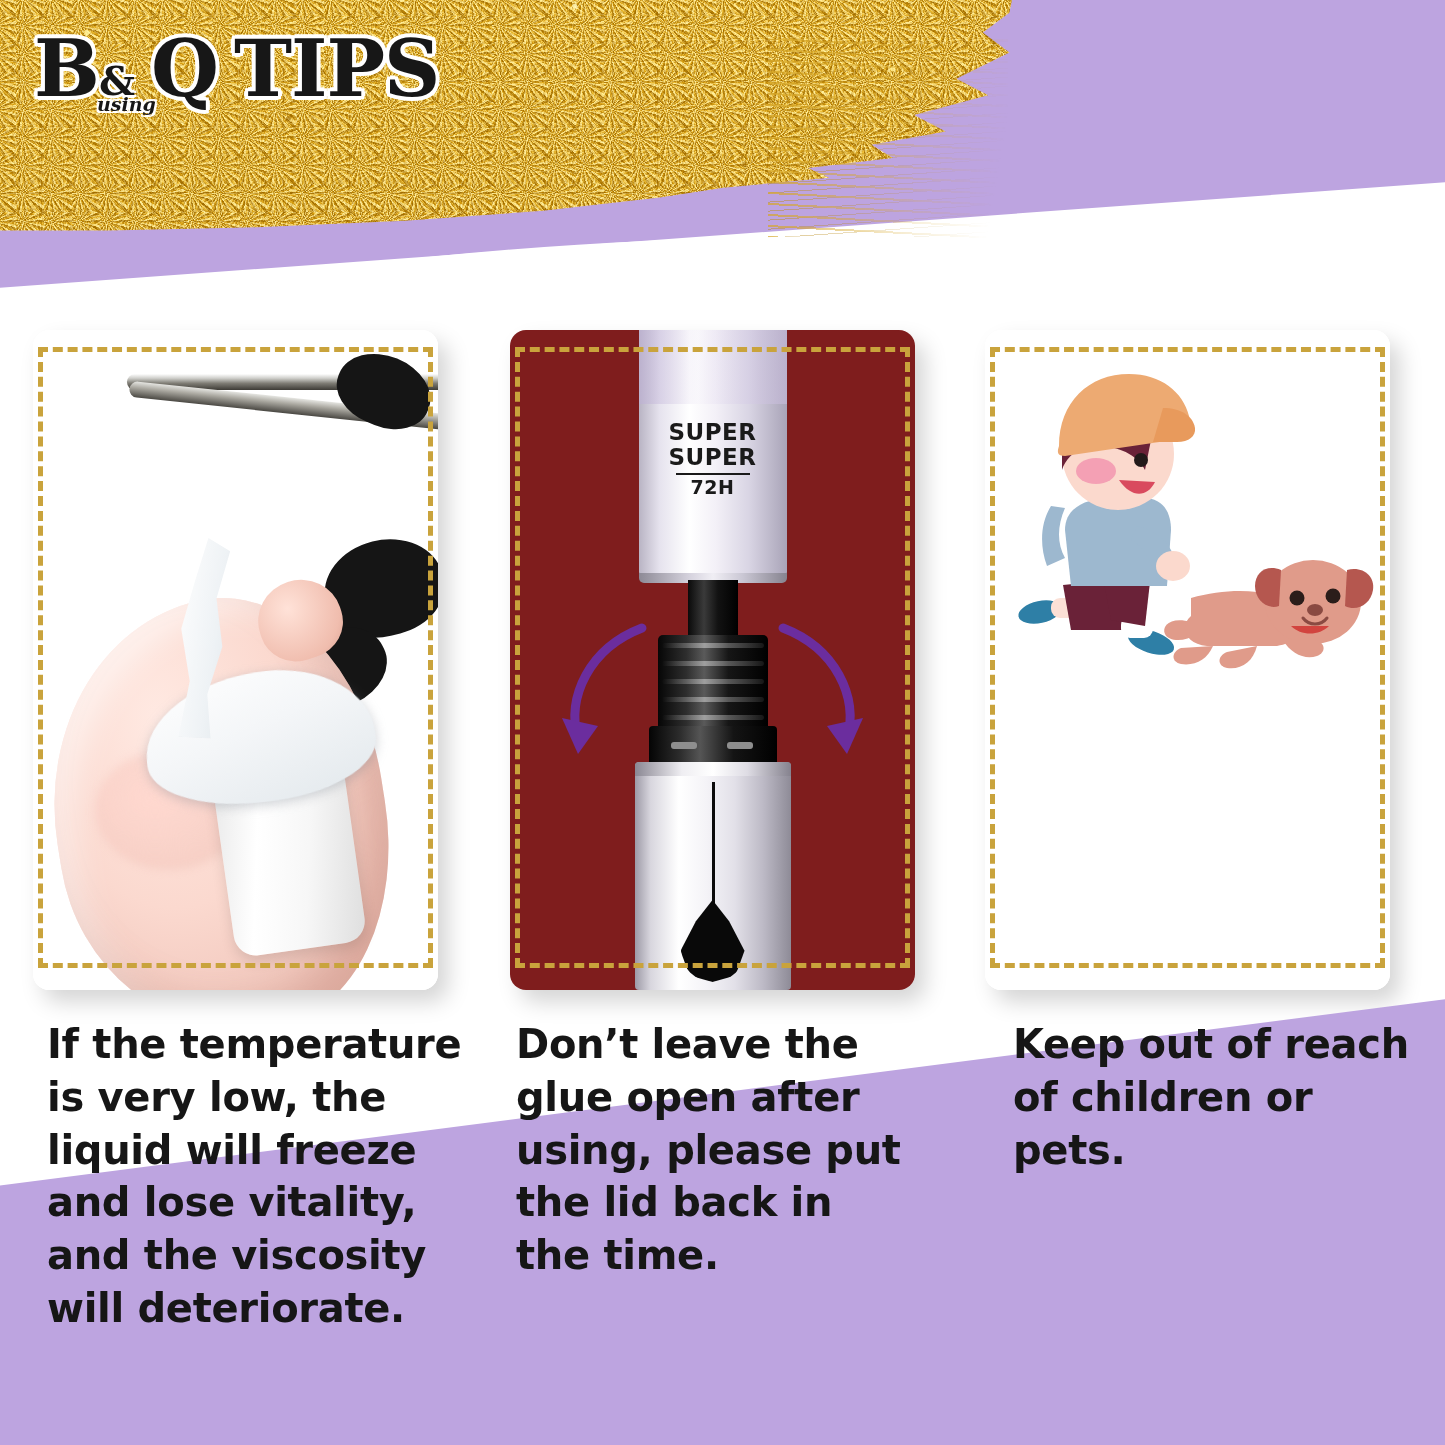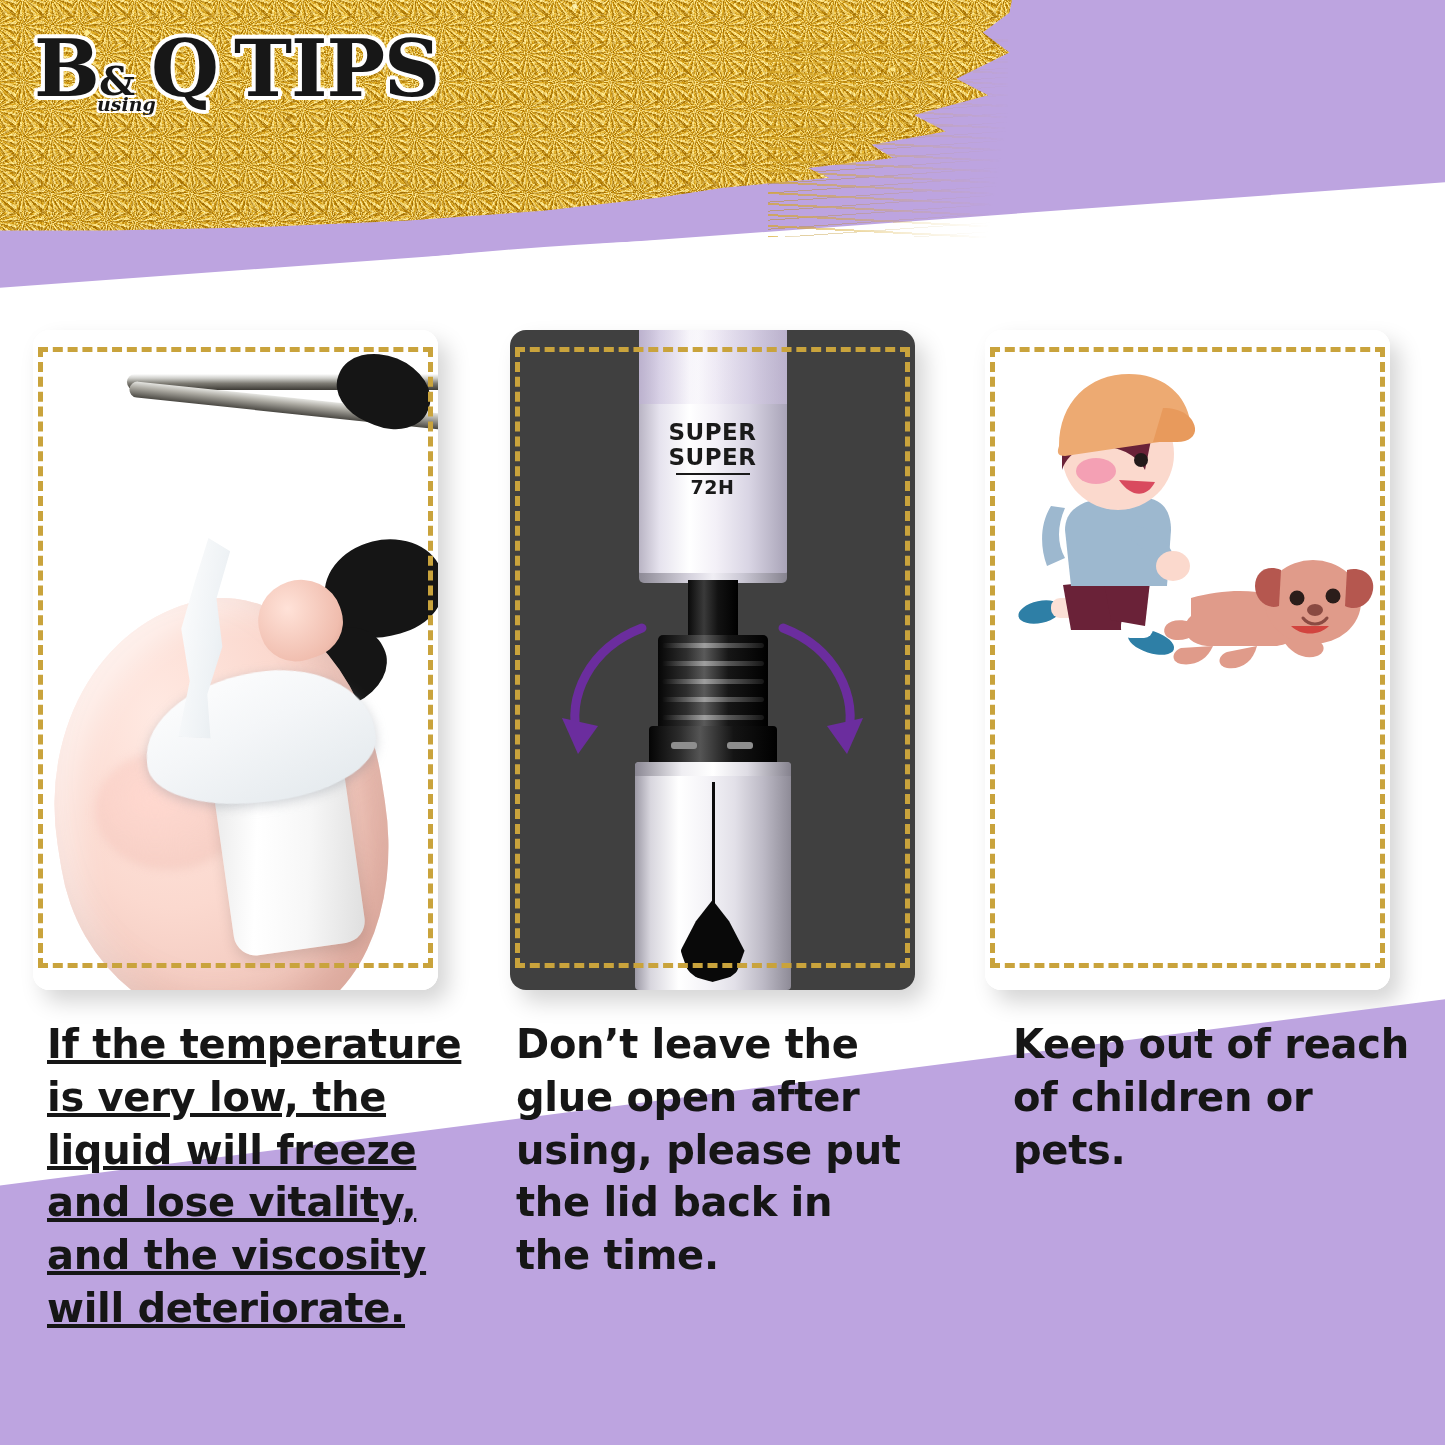--- a/index.html
+++ b/index.html
@@ -141,21 +141,21 @@
   .p1 .nail.n1{right:6px;top:26px;transform:rotate(22deg);}
   .p1 .nail.n2{right:-6px;top:210px;width:120px;height:96px;transform:rotate(-14deg);}
   .p1 .nail.n3{right:50px;top:300px;width:104px;height:78px;transform:rotate(-26deg);}
   .p1 .fingertip{
     position:absolute;right:96px;top:250px;width:84px;height:80px;
     background:radial-gradient(ellipse at 40% 32%,#ffe2d8,#f0bdae 72%,#d79d8e);
     border-radius:54% 54% 48% 48%;transform:rotate(-18deg);
   }
 
   
-  .p2{background:#404040;}
+  .p2{background:#7f1d1d;}
   .p2 .cap{
     position:absolute;left:50%;margin-left:-74px;top:0px;width:148px;height:248px;
     background:linear-gradient(90deg,#b9b4c4 0%,#e6e3ee 14%,#ffffff 34%,#f3f0f7 52%,#d9d5e4 74%,#a9a4b8 100%);
     border-radius:0 0 6px 6px;
   }
   .p2 .cap-tint{
     position:absolute;left:0;top:0;width:100%;height:74px;
     background:linear-gradient(90deg,rgba(190,176,214,.55),rgba(235,228,245,.15) 40%,rgba(205,192,226,.5));
   }
   .p2 .cap-lbl{
@@ -221,21 +221,21 @@
     clip-path:polygon(0% 46%, 100% 8%, 100% 100%, 0% 100%);
   }
 
   
   .caps{position:absolute;left:0;top:1018px;width:1445px;height:400px;}
   .cap{
     position:absolute;top:0;color:#161616;
     font-family:"DejaVu Sans","Liberation Sans",sans-serif;
     font-weight:700;font-size:40px;line-height:1.32;letter-spacing:-.3px;
   }
-  .cap.k1{left:47px;width:420px;text-decoration:underline;}
+  .cap.k1{left:47px;width:420px;}
   .cap.k2{left:516px;width:400px;}
   .cap.k3{left:1013px;width:410px;}
 </style>
 </head>
 <body>
 
 <div class="stage">
 
   <div class="header">
     <div class="hdr-purple"></div>

